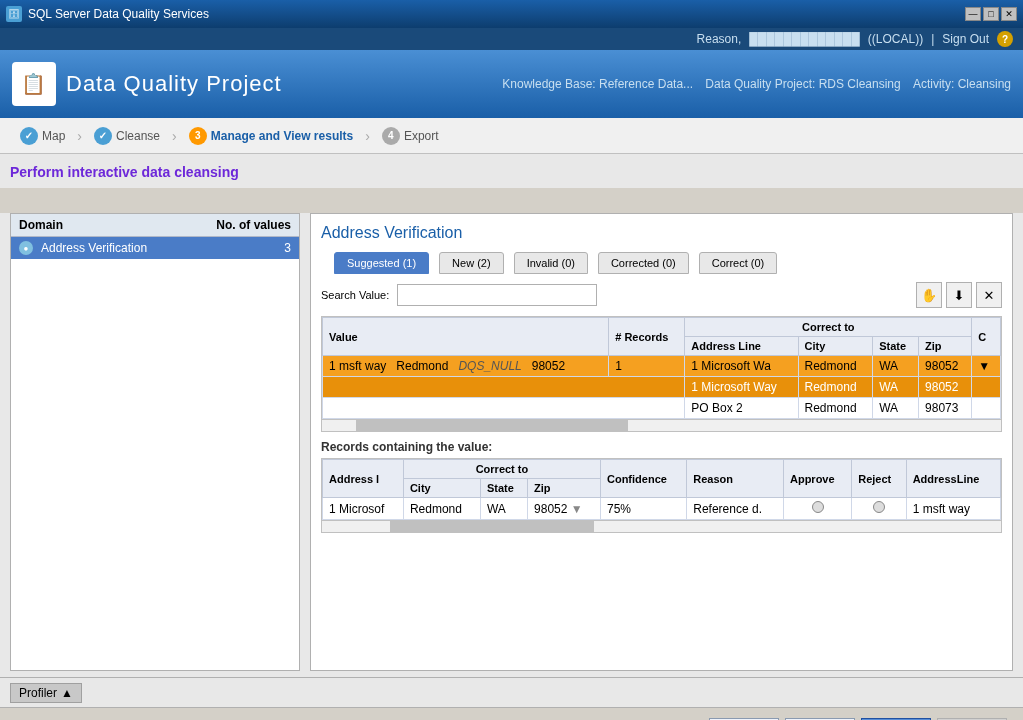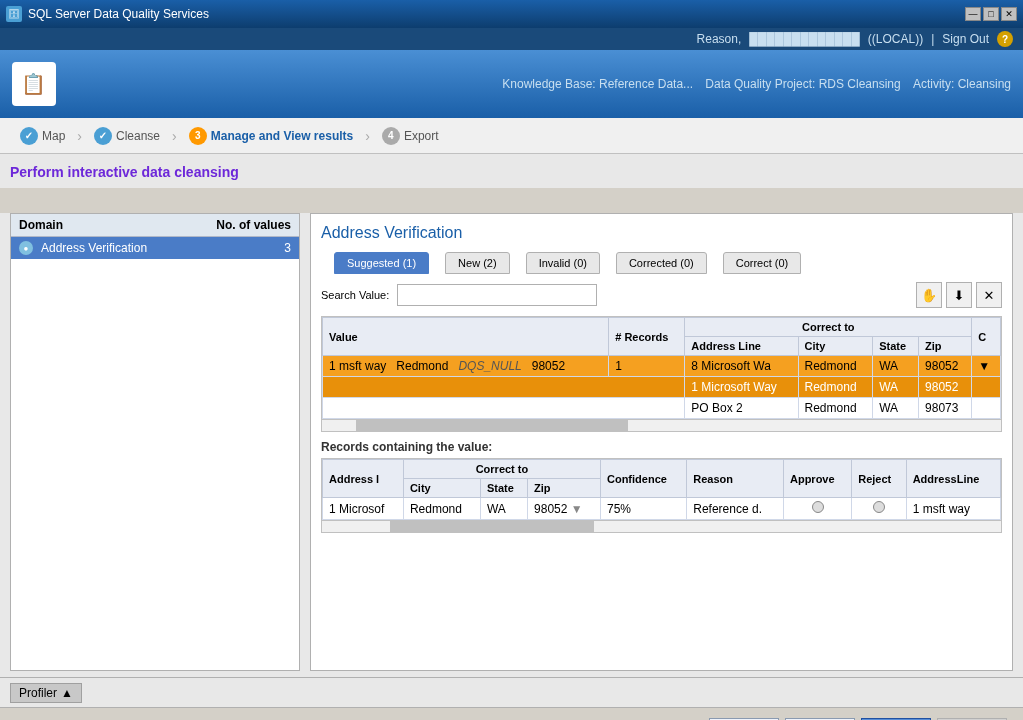--- a/index.html
+++ b/index.html
@@ -62,21 +62,21 @@
     .left-panel { width: 290px; background: white; border: 1px solid #b0b0b0; }
     .left-panel-header { display: flex; background: #e0e8f0; border-bottom: 1px solid #b0b8c8; padding: 4px 8px; font-weight: bold; font-size: 11px; justify-content: space-between; }
     .left-panel-row { display: flex; align-items: center; padding: 4px 8px; background: #4a7cc7; color: white; gap: 8px; }
     .domain-icon { width: 14px; height: 14px; background: #80c0e0; border-radius: 50%; display: flex; align-items: center; justify-content: center; font-size: 8px; }
 
     
     .right-panel { flex: 1; background: white; border: 1px solid #b0b0b0; padding: 10px; display: flex; flex-direction: column; }
     .panel-title { font-size: 16px; color: #1a5fa8; font-weight: normal; margin-bottom: 10px; }
 
     
-    .tabs { display: flex; gap: 16px; margin-bottom: 8px; padding-left: 13px; }
+    .tabs { display: flex; gap: 10px; margin-bottom: 8px; padding-left: 13px; }
     .tab { padding: 4px 12px; border: 1px solid #b0b0b0; background: #e8e8e8; cursor: pointer; font-size: 11px; border-radius: 3px 3px 0 0; }
     .tab.active { background: #4a7cc7; color: white; border-color: #4a7cc7; }
 
     
     .search-row { display: flex; align-items: center; gap: 8px; margin-bottom: 8px; }
     .search-label { font-size: 11px; }
     .search-input { border: 1px solid #b0b0b0; height: 22px; width: 200px; padding: 0 4px; }
     .icon-buttons { margin-left: auto; display: flex; gap: 4px; }
     .icon-btn { width: 26px; height: 26px; border: 1px solid #b0b0b0; background: #f0f0f0; cursor: pointer; display: flex; align-items: center; justify-content: center; font-size: 13px; }
     table { width: 100%; border-collapse: collapse; font-size: 11px; }
@@ -128,20 +128,21 @@
   <span>█████████████</span>
   <span>((LOCAL))</span>
   <span>|</span>
   <a href="#">Sign Out</a>
   <div class="help-icon">?</div>
 </div>
 
 <div class="top-bar">
   <div class="app-logo">
     <div class="logo-icon">📋</div>
+    <span class="app-title">Data Quality Project</span>
   </div>
   <div class="breadcrumb-bar">
     <span>Knowledge Base: Reference Data...</span>
     &nbsp;&nbsp;
     <span>Data Quality Project: RDS Cleansing</span>
     &nbsp;&nbsp;
     <span>Activity: Cleansing</span>
   </div>
 </div>
 
@@ -221,21 +222,21 @@
             <th>State</th>
             <th>Zip</th>
           </tr>
         </thead>
         <tbody>
           <tr class="row-orange">
             <td>
               1 msft way &nbsp; Redmond &nbsp; <span class="italic-null">DQS_NULL</span> &nbsp; 98052
             </td>
             <td>1</td>
-            <td>8 Microsoft Wa</td>
+            <td>1 Microsoft Wa</td>
             <td>Redmond</td>
             <td>WA</td>
             <td>98052</td>
             <td>▼</td>
           </tr>
 
           <tr style="background: #e8900a; color: white;">
             <td colspan="2"></td>
             <td>1 Microsoft Way</td>
             <td>Redmond</td>

